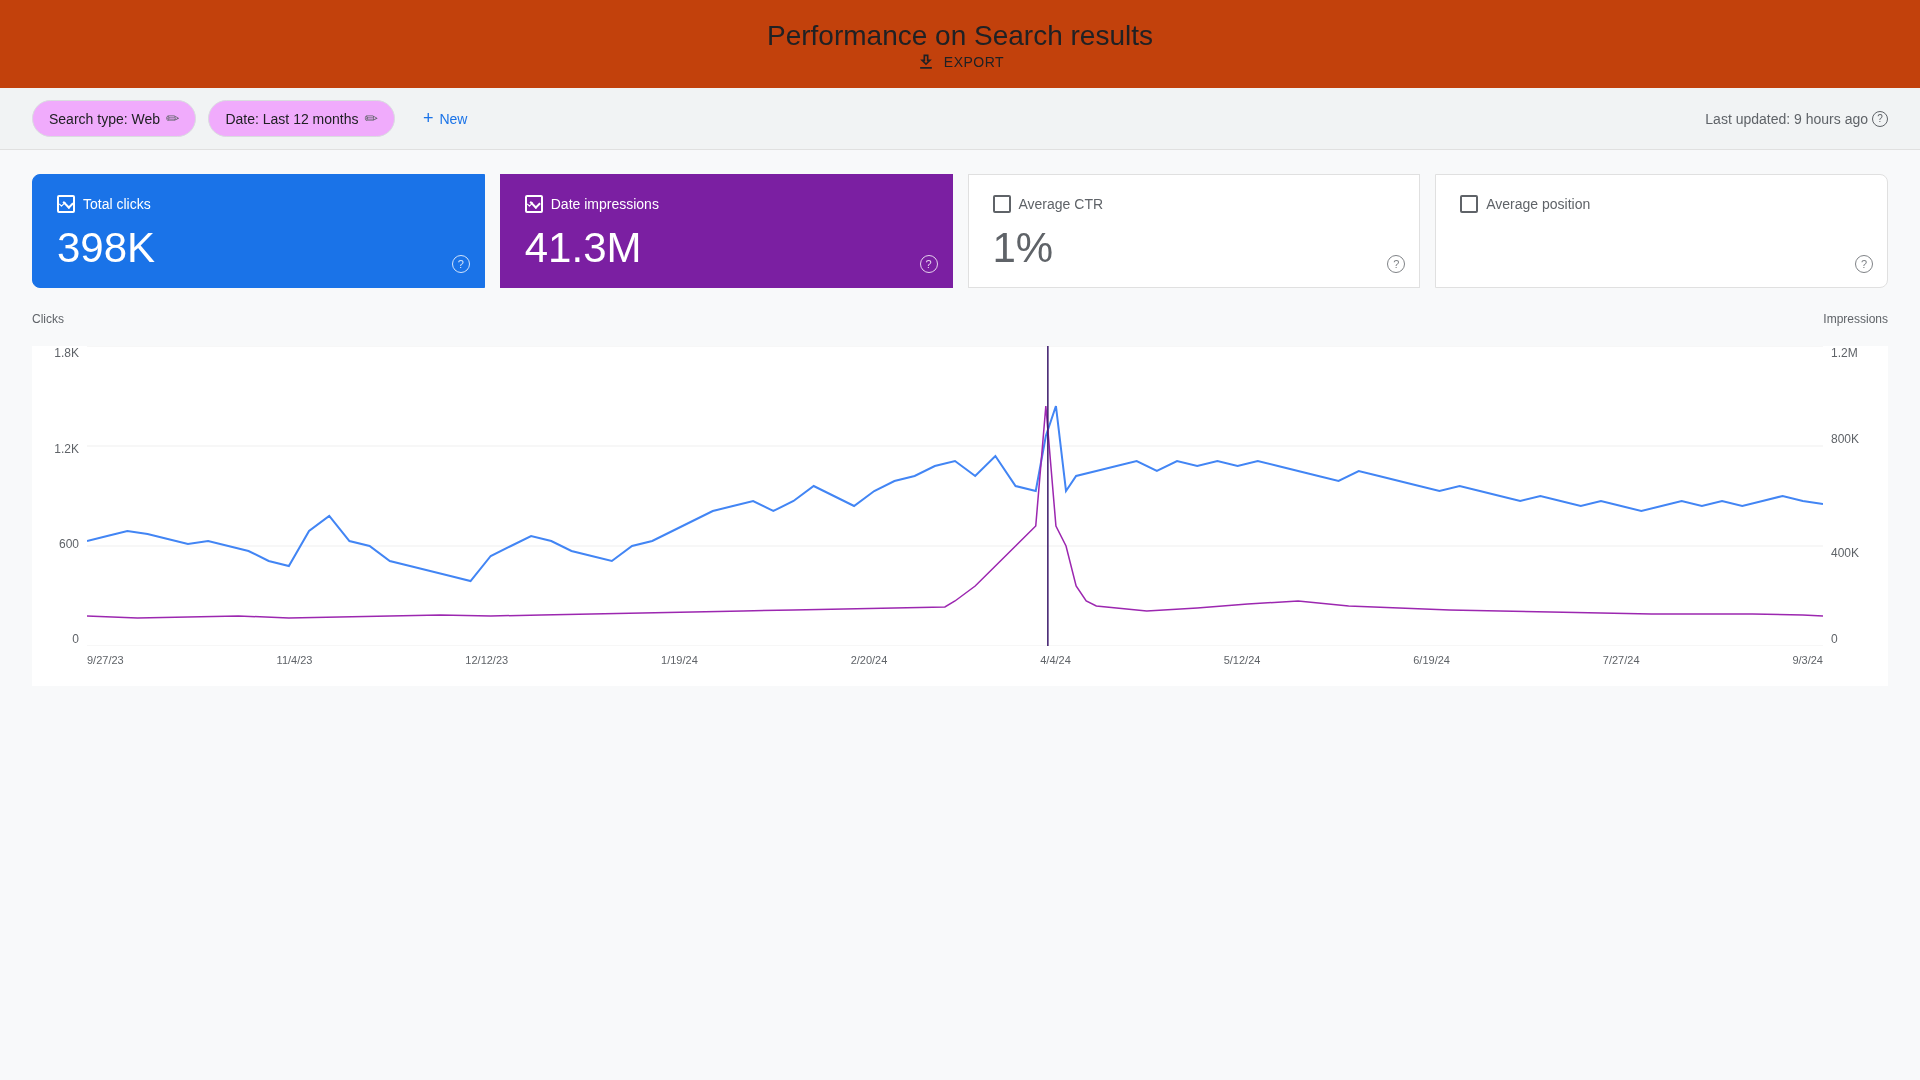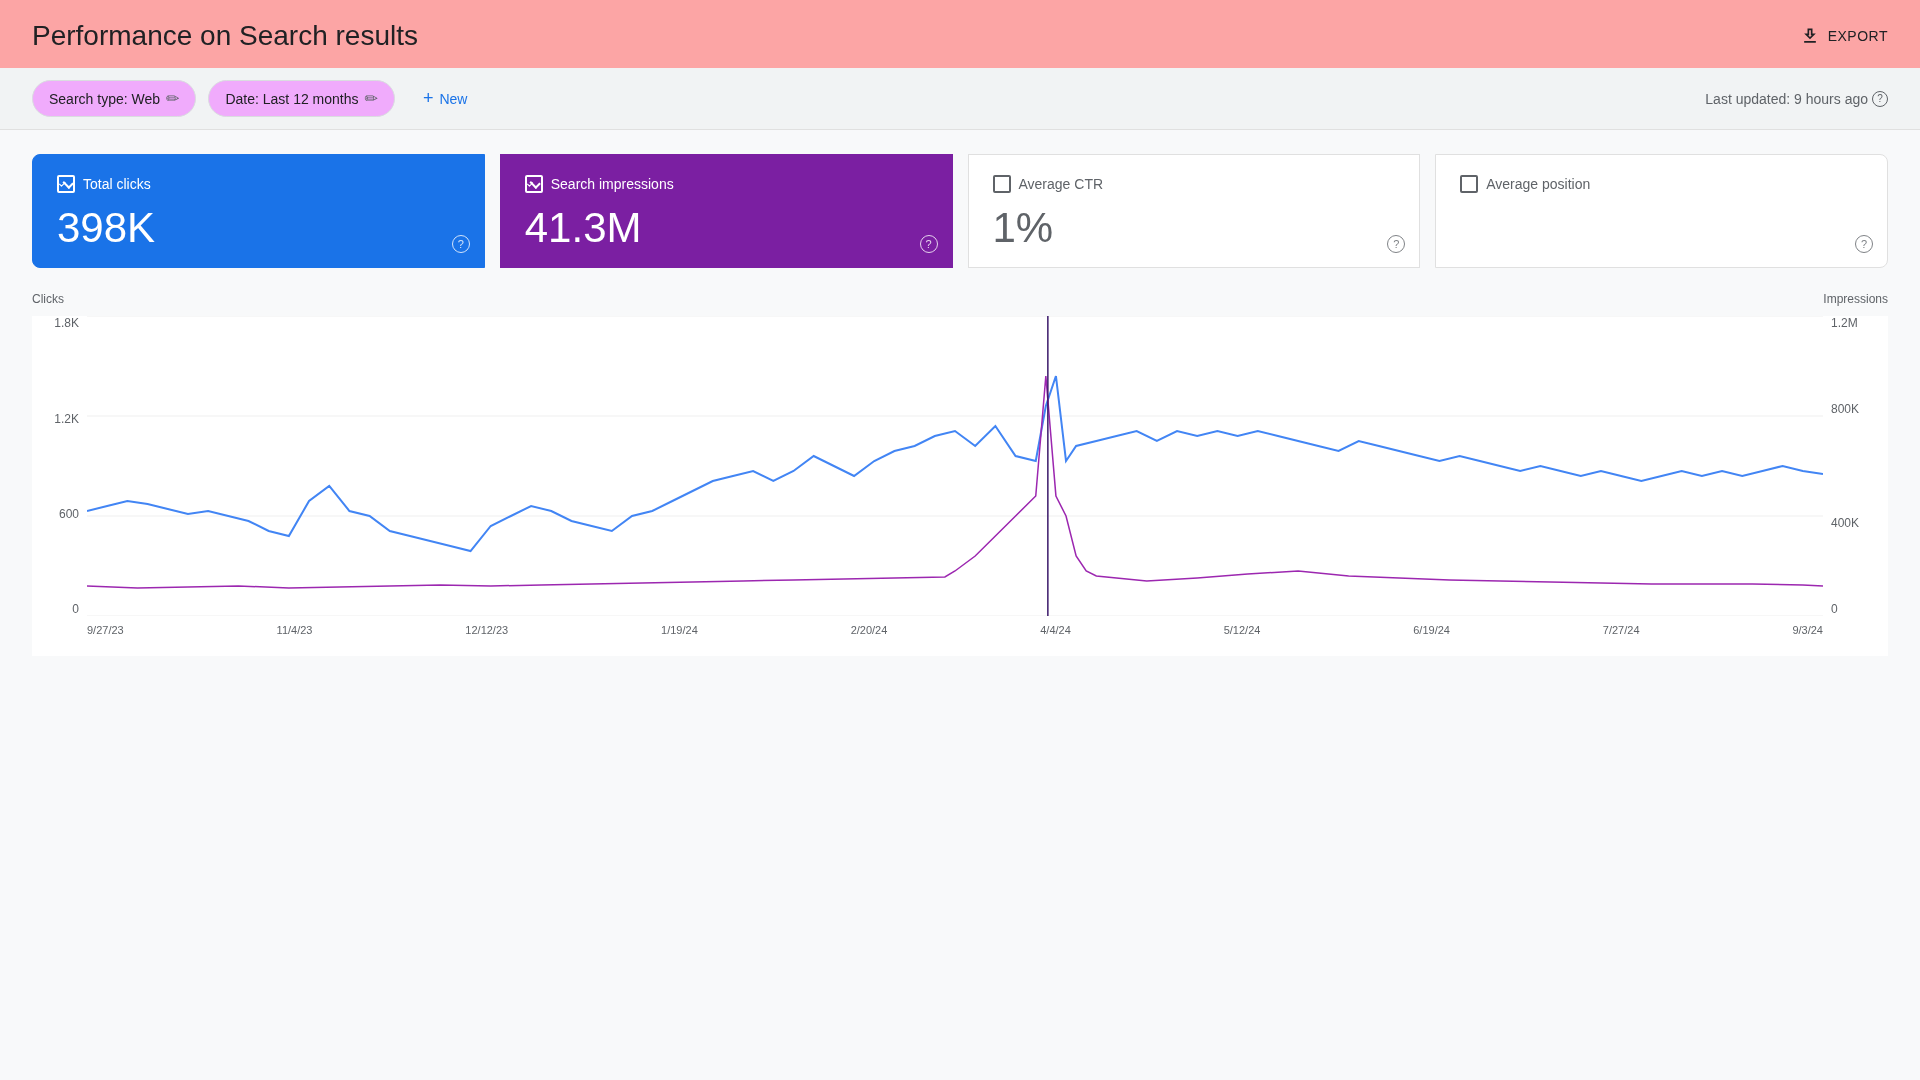--- a/index.html
+++ b/index.html
@@ -9,21 +9,22 @@
       width: 1920px;
       height: 1080px;
       overflow: hidden;
       color: #202124;
     }
     .page-header {
       display: flex;
       align-items: center;
       justify-content: space-between;
       padding: 20px 32px 16px 32px;
-      background: #fca5a5;
+      background: #c2410c;
+      flex-direction: column;
     }
     .page-title {
       font-size: 28px;
       font-weight: 400;
       color: #202124;
     }
     .export-btn {
       display: flex;
       align-items: center;
       gap: 8px;
@@ -245,21 +246,21 @@
     <div class="metric-help" style="position:absolute;bottom:14px;right:14px;width:18px;height:18px;border-radius:50%;border:1.5px solid white;display:flex;align-items:center;justify-content:center;font-size:11px;cursor:pointer;opacity:0.8;color:white;">?</div>
   </div>
 
   <div class="metric-card" style="background:#7b1fa2; border-color:#7b1fa2; color:white; flex:1; padding:20px 24px 16px 24px; position:relative; border:1px solid #7b1fa2;">
     <div class="metric-header">
       <div class="metric-checkbox checked" style="width:18px;height:18px;border:2px solid white;border-radius:2px;display:flex;align-items:center;justify-content:center;flex-shrink:0;color:white;">
         <svg width="12" height="9" viewBox="0 0 12 9" fill="none">
           <path d="M1 4L4.5 7.5L11 1" stroke="white" stroke-width="2" stroke-linecap="round" stroke-linejoin="round"></path>
         </svg>
       </div>
-      <span class="metric-label" style="font-size:14px;color:white;">Search impressions</span>
+      <span class="metric-label" style="font-size:14px;color:white;">Date impressions</span>
     </div>
     <div class="metric-value" style="font-size:42px;font-weight:400;color:white;">41.3M</div>
     <div class="metric-help" style="position:absolute;bottom:14px;right:14px;width:18px;height:18px;border-radius:50%;border:1.5px solid white;display:flex;align-items:center;justify-content:center;font-size:11px;cursor:pointer;opacity:0.8;color:white;">?</div>
   </div>
 
   <div class="metric-card" style="background:white; border:1px solid #e0e0e0; flex:1; padding:20px 24px 16px 24px; position:relative;">
     <div class="metric-header">
       <div class="metric-checkbox" style="width:18px;height:18px;border:2px solid #5f6368;border-radius:2px;display:flex;align-items:center;justify-content:center;flex-shrink:0;">
       </div>
       <span class="metric-label" style="font-size:14px;color:#5f6368;">Average CTR</span>
@@ -273,21 +274,21 @@
       <div class="metric-checkbox" style="width:18px;height:18px;border:2px solid #5f6368;border-radius:2px;display:flex;align-items:center;justify-content:center;flex-shrink:0;">
       </div>
       <span class="metric-label" style="font-size:14px;color:#5f6368;">Average position</span>
     </div>
     <div class="metric-help" style="position:absolute;bottom:14px;right:14px;width:18px;height:18px;border-radius:50%;border:1.5px solid #5f6368;display:flex;align-items:center;justify-content:center;font-size:11px;cursor:pointer;opacity:0.8;color:#5f6368;">?</div>
   </div>
 </div>
 
 <div style="margin: 24px 32px 0 32px; position:relative;">
 
-  <div style="display:flex; justify-content:space-between; margin-bottom:10px;">
+  <div style="display:flex; justify-content:space-between; margin-bottom:20px;">
     <span style="font-size:12px;color:#5f6368;margin-left:0;">Clicks</span>
     <span style="font-size:12px;color:#5f6368;margin-right:0;">Impressions</span>
   </div>
 
   <div style="position:relative; height:340px; background:white;">
 
     <div style="position:absolute;left:0;top:0;bottom:40px;width:55px;display:flex;flex-direction:column;justify-content:space-between;align-items:flex-end;padding-right:8px;z-index:2;">
       <span style="font-size:12px;color:#5f6368;">1.8K</span>
       <span style="font-size:12px;color:#5f6368;">1.2K</span>
       <span style="font-size:12px;color:#5f6368;">600</span>

